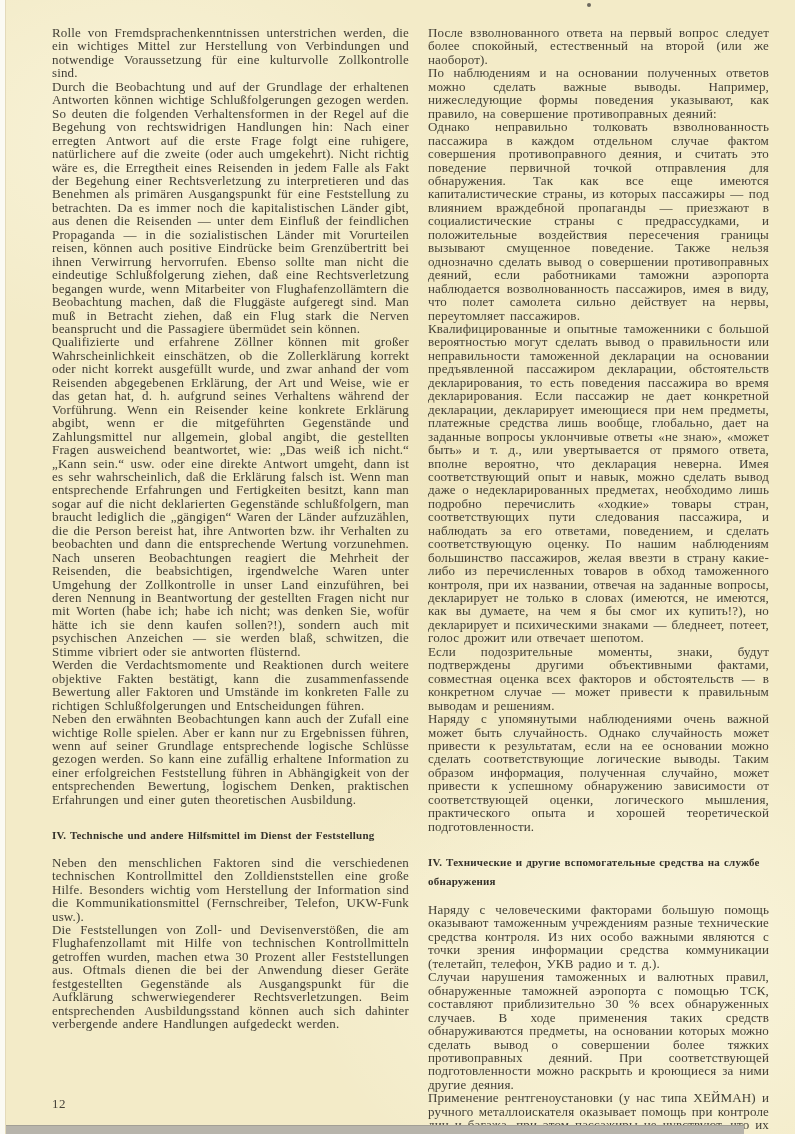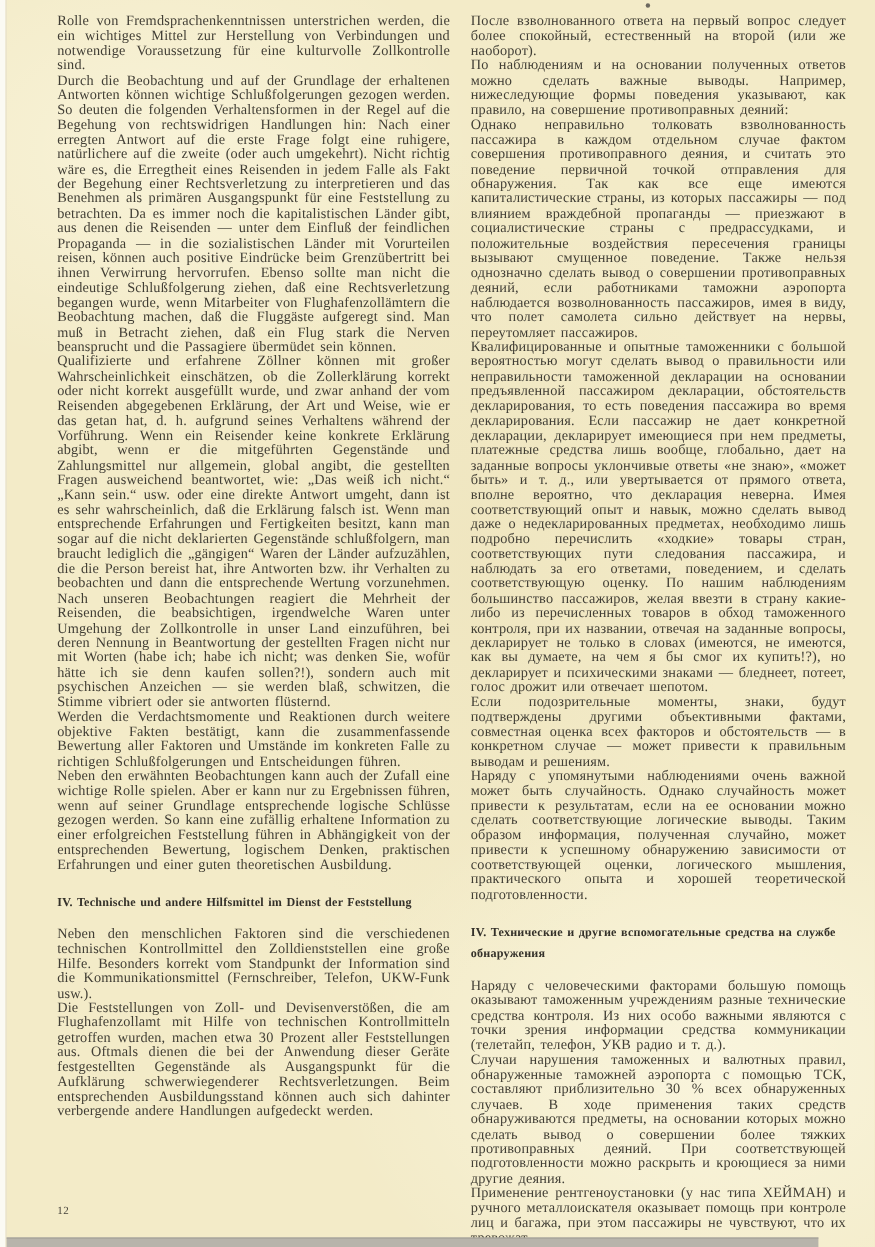--- a/index.html
+++ b/index.html
@@ -23,54 +23,54 @@
   }
   .scan-band{
     position:absolute;left:6px;bottom:0;width:738px;height:8px;
     background:var(--scan_band,#b7b4ab);border-top:1px solid #a29f95;
   }
   .speck{
     position:absolute;left:587px;top:3px;width:4px;height:4px;border-radius:50%;
     background:#4a4743;opacity:.8;
   }
   .col{
-    position:absolute;top:12px;
+    position:absolute;top:26px;
     color:var(--ink,#413e35);
     font-size:13px;line-height:13.45px;
     text-align:justify;letter-spacing:.15px;word-spacing:1.6px;
   }
   .col-left{left:52px;width:357px;}
   .col-right{left:428px;width:341px;}
   .col p{margin:0;}
   h2.sect{
     font-size:11px;line-height:18.4px;font-weight:700;
     color:#34312a;margin:20px 0 11px 0;text-align:left;letter-spacing:.2px;
     word-spacing:1px;
   }
   .col-right h2.sect{margin-bottom:13px;}
   .pageno{
     position:absolute;left:52px;top:1096px;
-    color:#45423a;font-size:10px;letter-spacing:.5px;
+    color:#45423a;font-size:13px;letter-spacing:.5px;
   }
 </style>
 </head>
 <body>
 
 <div class="page">
   <div class="edge-left"></div>
   <div class="speck"></div>
 
   <div class="col col-left" lang="de">
     <p>Rolle von Fremdsprachenkenntnissen unterstrichen werden, die ein wichtiges Mittel zur Herstellung von Verbindungen und notwendige Voraussetzung für eine kulturvolle Zollkontrolle sind.</p>
     <p>Durch die Beobachtung und auf der Grundlage der erhaltenen Antworten können wichtige Schlußfolgerungen gezogen werden. So deuten die folgenden Verhaltensformen in der Regel auf die Begehung von rechtswidrigen Handlungen hin: Nach einer erregten Antwort auf die erste Frage folgt eine ruhigere, natürlichere auf die zweite (oder auch umgekehrt). Nicht richtig wäre es, die Erregtheit eines Reisenden in jedem Falle als Fakt der Begehung einer Rechtsverletzung zu interpretieren und das Benehmen als primären Ausgangspunkt für eine Feststellung zu betrachten. Da es immer noch die kapitalistischen Länder gibt, aus denen die Reisenden — unter dem Einfluß der feindlichen Propaganda — in die sozialistischen Länder mit Vorurteilen reisen, können auch positive Eindrücke beim Grenzübertritt bei ihnen Verwirrung hervorrufen. Ebenso sollte man nicht die eindeutige Schlußfolgerung ziehen, daß eine Rechtsverletzung begangen wurde, wenn Mitarbeiter von Flughafenzollämtern die Beobachtung machen, daß die Fluggäste aufgeregt sind. Man muß in Betracht ziehen, daß ein Flug stark die Nerven beansprucht und die Passagiere übermüdet sein können.</p>
     <p>Qualifizierte und erfahrene Zöllner können mit großer Wahrscheinlichkeit einschätzen, ob die Zollerklärung korrekt oder nicht korrekt ausgefüllt wurde, und zwar anhand der vom Reisenden abgegebenen Erklärung, der Art und Weise, wie er das getan hat, d. h. aufgrund seines Verhaltens während der Vorführung. Wenn ein Reisender keine konkrete Erklärung abgibt, wenn er die mitgeführten Gegenstände und Zahlungsmittel nur allgemein, global angibt, die gestellten Fragen ausweichend beantwortet, wie: „Das weiß ich nicht.“ „Kann sein.“ usw. oder eine direkte Antwort umgeht, dann ist es sehr wahrscheinlich, daß die Erklärung falsch ist. Wenn man entsprechende Erfahrungen und Fertigkeiten besitzt, kann man sogar auf die nicht deklarierten Gegenstände schlußfolgern, man braucht lediglich die „gängigen“ Waren der Länder aufzuzählen, die die Person bereist hat, ihre Antworten bzw. ihr Verhalten zu beobachten und dann die entsprechende Wertung vorzunehmen. Nach unseren Beobachtungen reagiert die Mehrheit der Reisenden, die beabsichtigen, irgendwelche Waren unter Umgehung der Zollkontrolle in unser Land einzuführen, bei deren Nennung in Beantwortung der gestellten Fragen nicht nur mit Worten (habe ich; habe ich nicht; was denken Sie, wofür hätte ich sie denn kaufen sollen?!), sondern auch mit psychischen Anzeichen — sie werden blaß, schwitzen, die Stimme vibriert oder sie antworten flüsternd.</p>
     <p>Werden die Verdachtsmomente und Reaktionen durch weitere objektive Fakten bestätigt, kann die zusammenfassende Bewertung aller Faktoren und Umstände im konkreten Falle zu richtigen Schlußfolgerungen und Entscheidungen führen.</p>
     <p>Neben den erwähnten Beobachtungen kann auch der Zufall eine wichtige Rolle spielen. Aber er kann nur zu Ergebnissen führen, wenn auf seiner Grundlage entsprechende logische Schlüsse gezogen werden. So kann eine zufällig erhaltene Information zu einer erfolgreichen Feststellung führen in Abhängigkeit von der entsprechenden Bewertung, logischem Denken, praktischen Erfahrungen und einer guten theoretischen Ausbildung.</p>
     <h2 class="sect">IV. Technische und andere Hilfsmittel im Dienst der Feststellung</h2>
-    <p>Neben den menschlichen Faktoren sind die verschiedenen technischen Kontrollmittel den Zolldienststellen eine große Hilfe. Besonders korrekt vom Standpunkt der Information sind die Kommunikationsmittel (Fernschreiber, Telefon, UKW-Funk usw.).</p>
+    <p>Neben den menschlichen Faktoren sind die verschiedenen technischen Kontrollmittel den Zolldienststellen eine große Hilfe. Besonders wichtig vom Herstellung der Information sind die Kommunikationsmittel (Fernschreiber, Telefon, UKW-Funk usw.).</p>
     <p>Die Feststellungen von Zoll- und Devisenverstößen, die am Flughafenzollamt mit Hilfe von technischen Kontrollmitteln getroffen wurden, machen etwa 30 Prozent aller Feststellungen aus. Oftmals dienen die bei der Anwendung dieser Geräte festgestellten Gegenstände als Ausgangspunkt für die Aufklärung schwerwiegenderer Rechtsverletzungen. Beim entsprechenden Ausbildungsstand können auch sich dahinter verbergende andere Handlungen aufgedeckt werden.</p>
   </div>
 
   <div class="col col-right" lang="ru">
     <p>После взволнованного ответа на первый вопрос следует более спокойный, естественный на второй (или же наоборот).</p>
     <p>По наблюдениям и на основании полученных ответов можно сделать важные выводы. Например, нижеследующие формы поведения указывают, как правило, на совершение противоправных деяний:</p>
     <p>Однако неправильно толковать взволнованность пассажира в каждом отдельном случае фактом совершения противоправного деяния, и считать это поведение первичной точкой отправления для обнаружения. Так как все еще имеются капиталистические страны, из которых пассажиры — под влиянием враждебной пропаганды — приезжают в социалистические страны с предрассудками, и положительные воздействия пересечения границы вызывают смущенное поведение. Также нельзя однозначно сделать вывод о совершении противоправных деяний, если работниками таможни аэропорта наблюдается возволнованность пассажиров, имея в виду, что полет самолета сильно действует на нервы, переутомляет пассажиров.</p>
     <p>Квалифицированные и опытные таможенники с большой вероятностью могут сделать вывод о правильности или неправильности таможенной декларации на основании предъявленной пассажиром декларации, обстоятельств декларирования, то есть поведения пассажира во время декларирования. Если пассажир не дает конкретной декларации, декларирует имеющиеся при нем предметы, платежные средства лишь вообще, глобально, дает на заданные вопросы уклончивые ответы «не знаю», «может быть» и т. д., или увертывается от прямого ответа, вполне вероятно, что декларация неверна. Имея соответствующий опыт и навык, можно сделать вывод даже о недекларированных предметах, необходимо лишь подробно перечислить «ходкие» товары стран, соответствующих пути следования пассажира, и наблюдать за его ответами, поведением, и сделать соответствующую оценку. По нашим наблюдениям большинство пассажиров, желая ввезти в страну какие-либо из перечисленных товаров в обход таможенного контроля, при их названии, отвечая на заданные вопросы, декларирует не только в словах (имеются, не имеются, как вы думаете, на чем я бы смог их купить!?), но декларирует и психическими знаками — бледнеет, потеет, голос дрожит или отвечает шепотом.</p>
     <p>Если подозрительные моменты, знаки, будут подтверждены другими объективными фактами, совместная оценка всех факторов и обстоятельств — в конкретном случае — может привести к правильным выводам и решениям.</p>
     <p>Наряду с упомянутыми наблюдениями очень важной может быть случайность. Однако случайность может привести к результатам, если на ее основании можно сделать соответствующие логические выводы. Таким образом информация, полученная случайно, может привести к успешному обнаружению зависимости от соответствующей оценки, логического мышления, практического опыта и хорошей теоретической подготовленности.</p>

